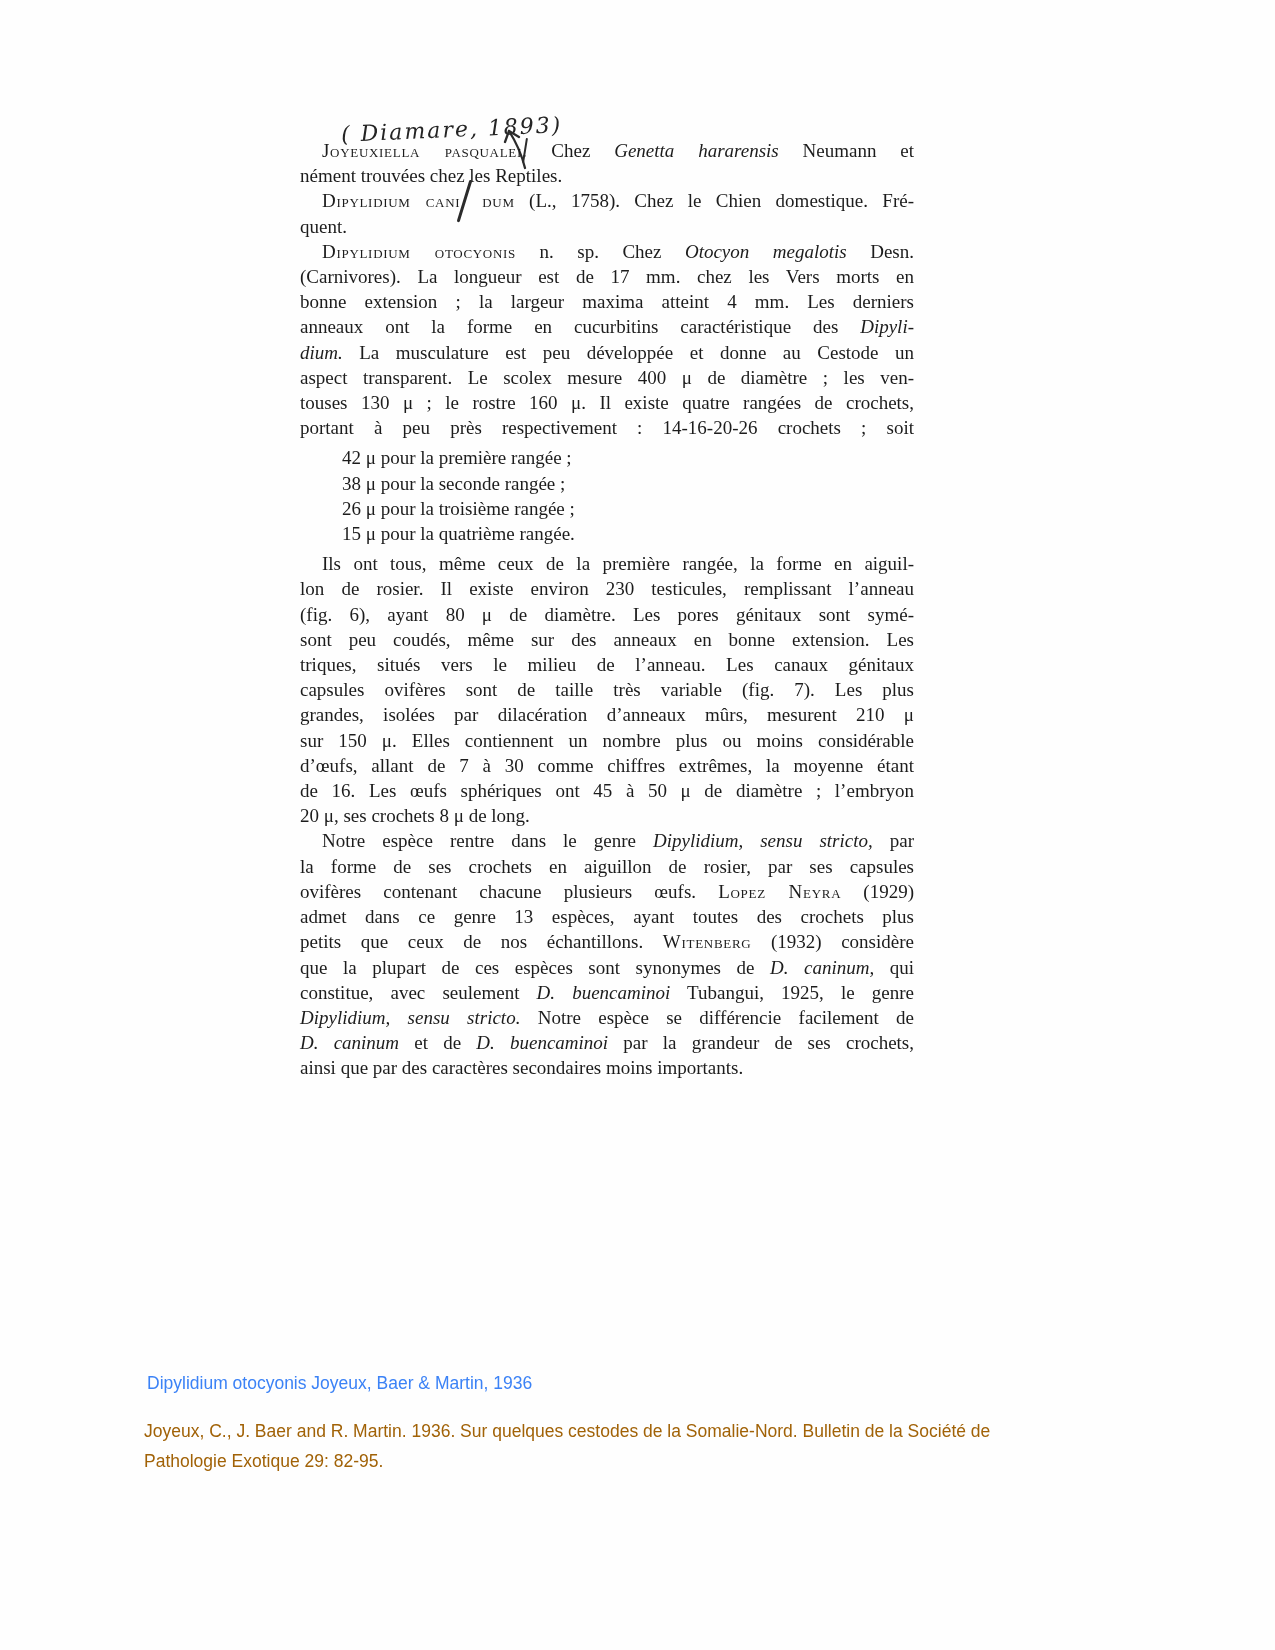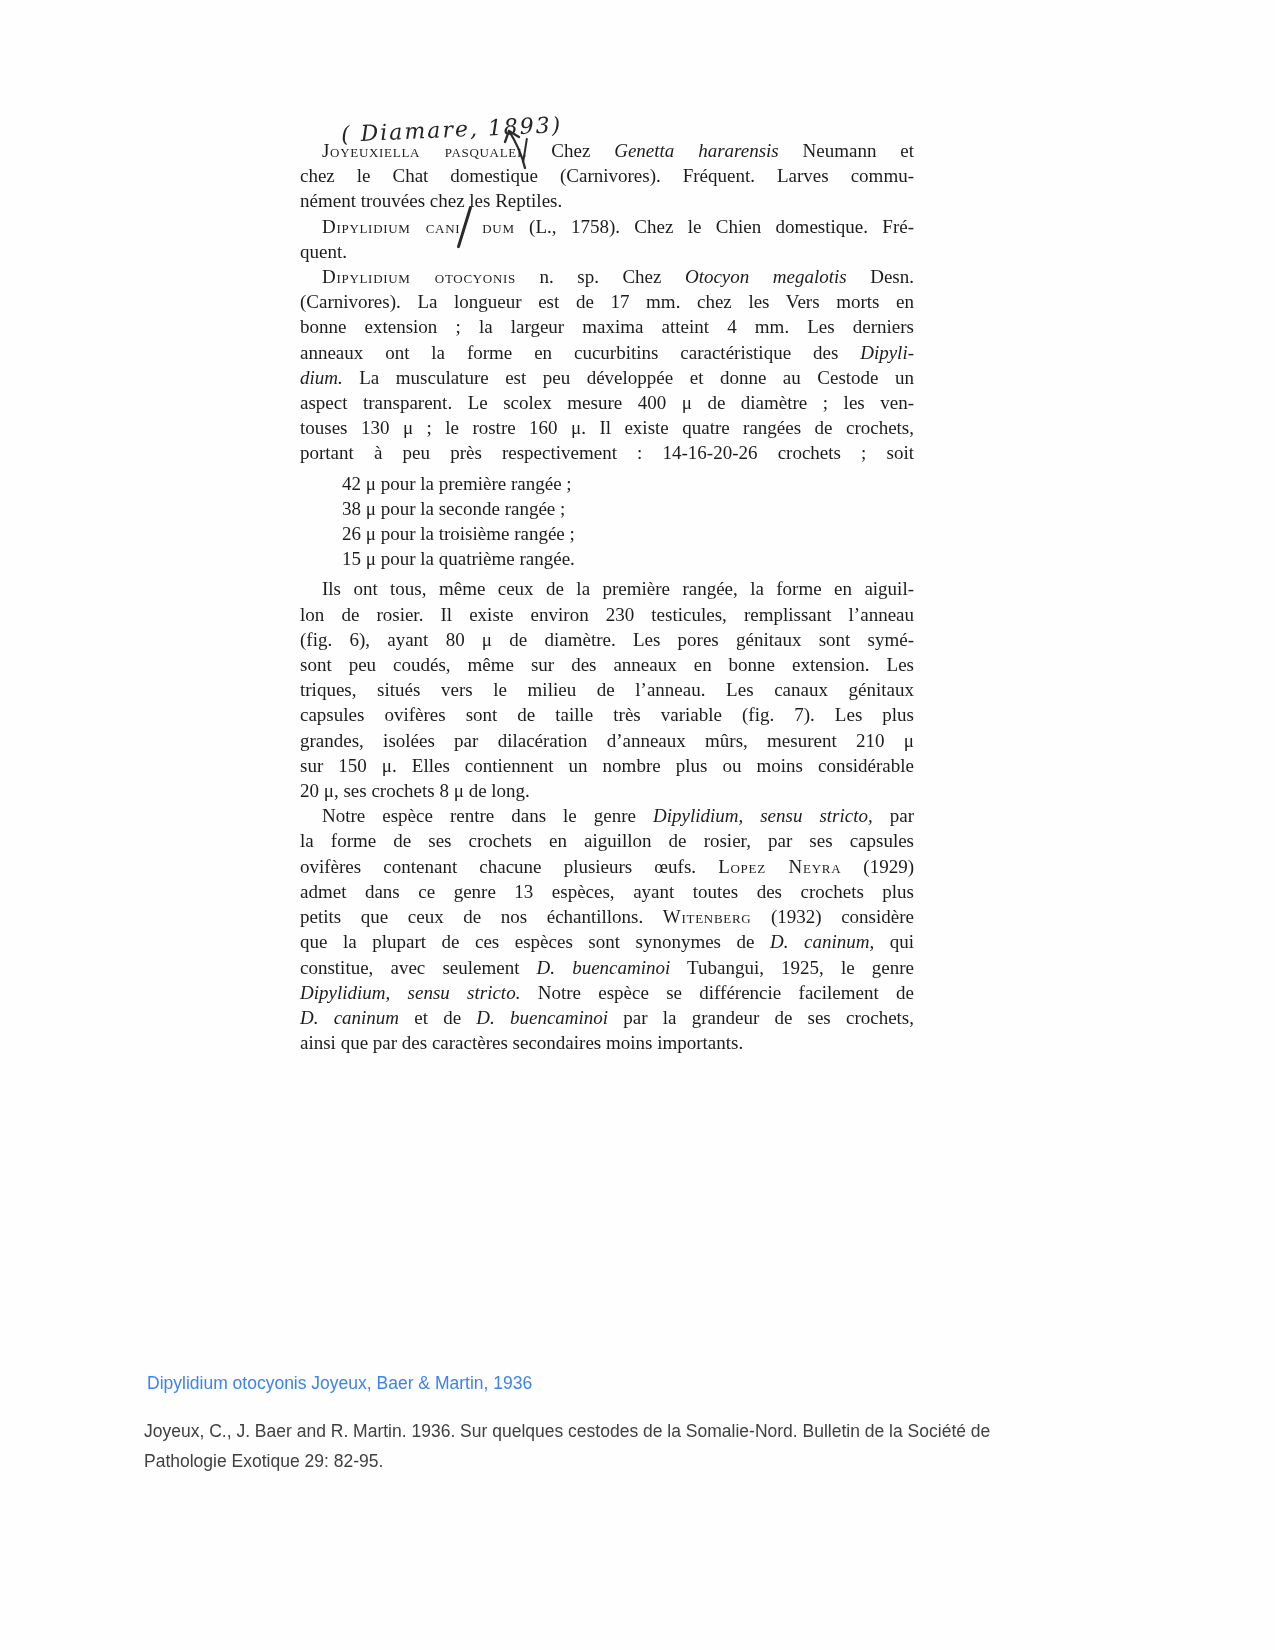--- a/index.html
+++ b/index.html
@@ -77,40 +77,39 @@
     font-size: 17.5px; line-height: 22px;
     color: #3b82f6;
     white-space: nowrap;
   }
   .citation-block {
     position: absolute;
     left: 144px; top: 1416px;
     width: 960px;
     font-family: "Liberation Sans", sans-serif;
     font-size: 17.5px; line-height: 30px;
-    color: #404040;
+    color: #a16207;
   }
   .citation-line { white-space: nowrap; }
 </style>
 </head>
 <body>
 
 <div class="page">
 
   <div class="hand-note">( Diamare, 1893)</div>
 
   <svg class="hand-arrow" viewBox="0 0 34 44" aria-hidden="true">
     <path d="M27 42 C24 30 20 19 11 5" fill="none" stroke="#2b2b2b" stroke-width="2.3" stroke-linecap="round"></path>
     <path d="M11 5 L7 16 M11 5 L21 11" fill="none" stroke="#2b2b2b" stroke-width="2.3" stroke-linecap="round"></path>
   </svg>
 
   <div class="text-block">
       <div class="para">
         <div class="line jl ind"><span class="r-sc">Joyeuxiella pasqualei.</span><span class="r-pen"></span><span class="r-n"> Chez </span><span class="r-i">Genetta hararensis</span><span class="r-n"> Neumann et</span></div>
-        <div class="line jl"><span class="r-n">chez le Chat domestique (Carnivores). Fréquent. Larves commu-</span></div>
         <div class="line"><span class="r-n">nément trouvées chez les Reptiles.</span></div>
       </div>
       <div class="para">
         <div class="line jl ind"><span class="r-sc">Dipylidium cani</span><span class="r-scx">d</span><span class="r-sc">um</span><span class="r-n"> (L., 1758). Chez le Chien domestique. Fré-</span></div>
         <div class="line"><span class="r-n">quent.</span></div>
       </div>
       <div class="para">
         <div class="line jl ind"><span class="r-sc">Dipylidium otocyonis</span><span class="r-n"> n. sp. Chez </span><span class="r-i">Otocyon megalotis</span><span class="r-n"> Desn.</span></div>
         <div class="line jl"><span class="r-n">(Carnivores). La longueur est de 17 mm. chez les Vers morts en</span></div>
         <div class="line jl"><span class="r-n">bonne extension ; la largeur maxima atteint 4 mm. Les derniers</span></div>
@@ -128,20 +127,22 @@
       </div>
       <div class="para">
         <div class="line jl ind"><span class="r-n">Ils ont tous, même ceux de la première rangée, la forme en aiguil-</span></div>
         <div class="line jl"><span class="r-n">lon de rosier. Il existe environ 230 testicules, remplissant l’anneau</span></div>
         <div class="line jl"><span class="r-n">(fig. 6), ayant 80 μ de diamètre. Les pores génitaux sont symé-</span></div>
         <div class="line jl"><span class="r-n">sont peu coudés, même sur des anneaux en bonne extension. Les</span></div>
         <div class="line jl"><span class="r-n">triques, situés vers le milieu de l’anneau. Les canaux génitaux</span></div>
         <div class="line jl"><span class="r-n">capsules ovifères sont de taille très variable (fig. 7). Les plus</span></div>
         <div class="line jl"><span class="r-n">grandes, isolées par dilacération d’anneaux mûrs, mesurent 210 μ</span></div>
         <div class="line jl"><span class="r-n">sur 150 μ. Elles contiennent un nombre plus ou moins considérable</span></div>
+        <div class="line jl"><span class="r-n">d’œufs, allant de 7 à 30 comme chiffres extrêmes, la moyenne étant</span></div>
+        <div class="line jl"><span class="r-n">de 16. Les œufs sphériques ont 45 à 50 μ de diamètre ; l’embryon</span></div>
         <div class="line"><span class="r-n">20 μ, ses crochets 8 μ de long.</span></div>
       </div>
       <div class="para">
         <div class="line jl ind"><span class="r-n">Notre espèce rentre dans le genre </span><span class="r-i">Dipylidium, sensu stricto,</span><span class="r-n"> par</span></div>
         <div class="line jl"><span class="r-n">la forme de ses crochets en aiguillon de rosier, par ses capsules</span></div>
         <div class="line jl"><span class="r-n">ovifères contenant chacune plusieurs œufs. </span><span class="r-sc">Lopez Neyra</span><span class="r-n"> (1929)</span></div>
         <div class="line jl"><span class="r-n">admet dans ce genre 13 espèces, ayant toutes des crochets plus</span></div>
         <div class="line jl"><span class="r-n">petits que ceux de nos échantillons. </span><span class="r-sc">Witenberg</span><span class="r-n"> (1932) considère</span></div>
         <div class="line jl"><span class="r-n">que la plupart de ces espèces sont synonymes de </span><span class="r-i">D. caninum,</span><span class="r-n"> qui</span></div>
         <div class="line jl"><span class="r-n">constitue, avec seulement </span><span class="r-i">D. buencaminoi</span><span class="r-n"> Tubangui, 1925, le genre</span></div>

